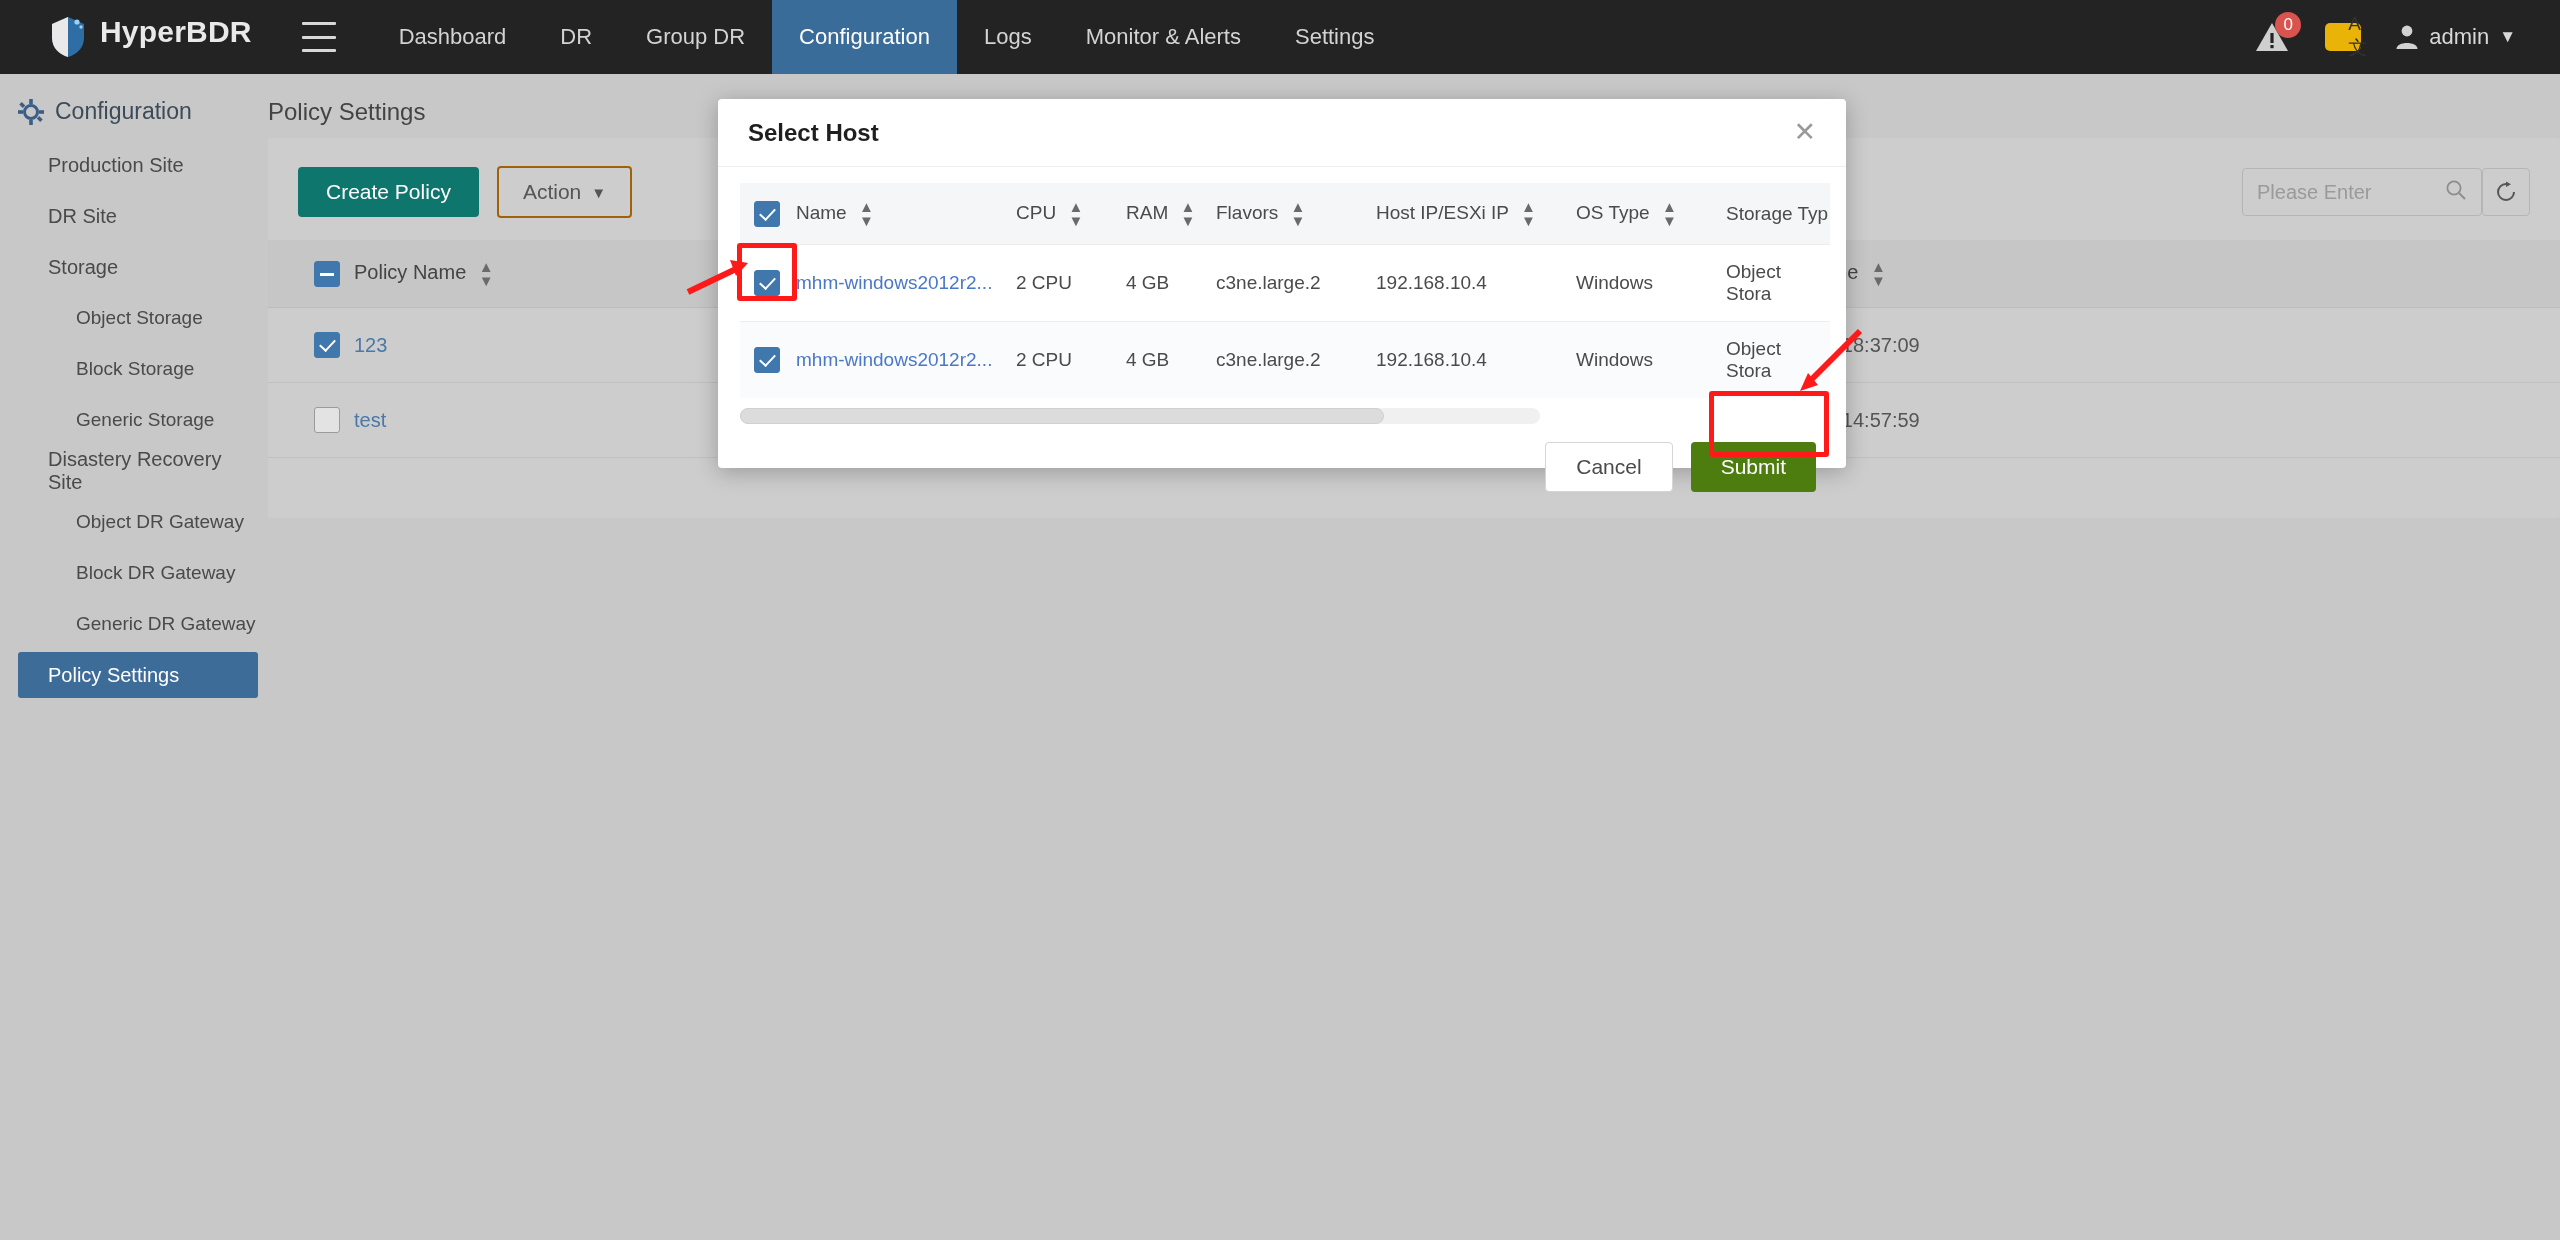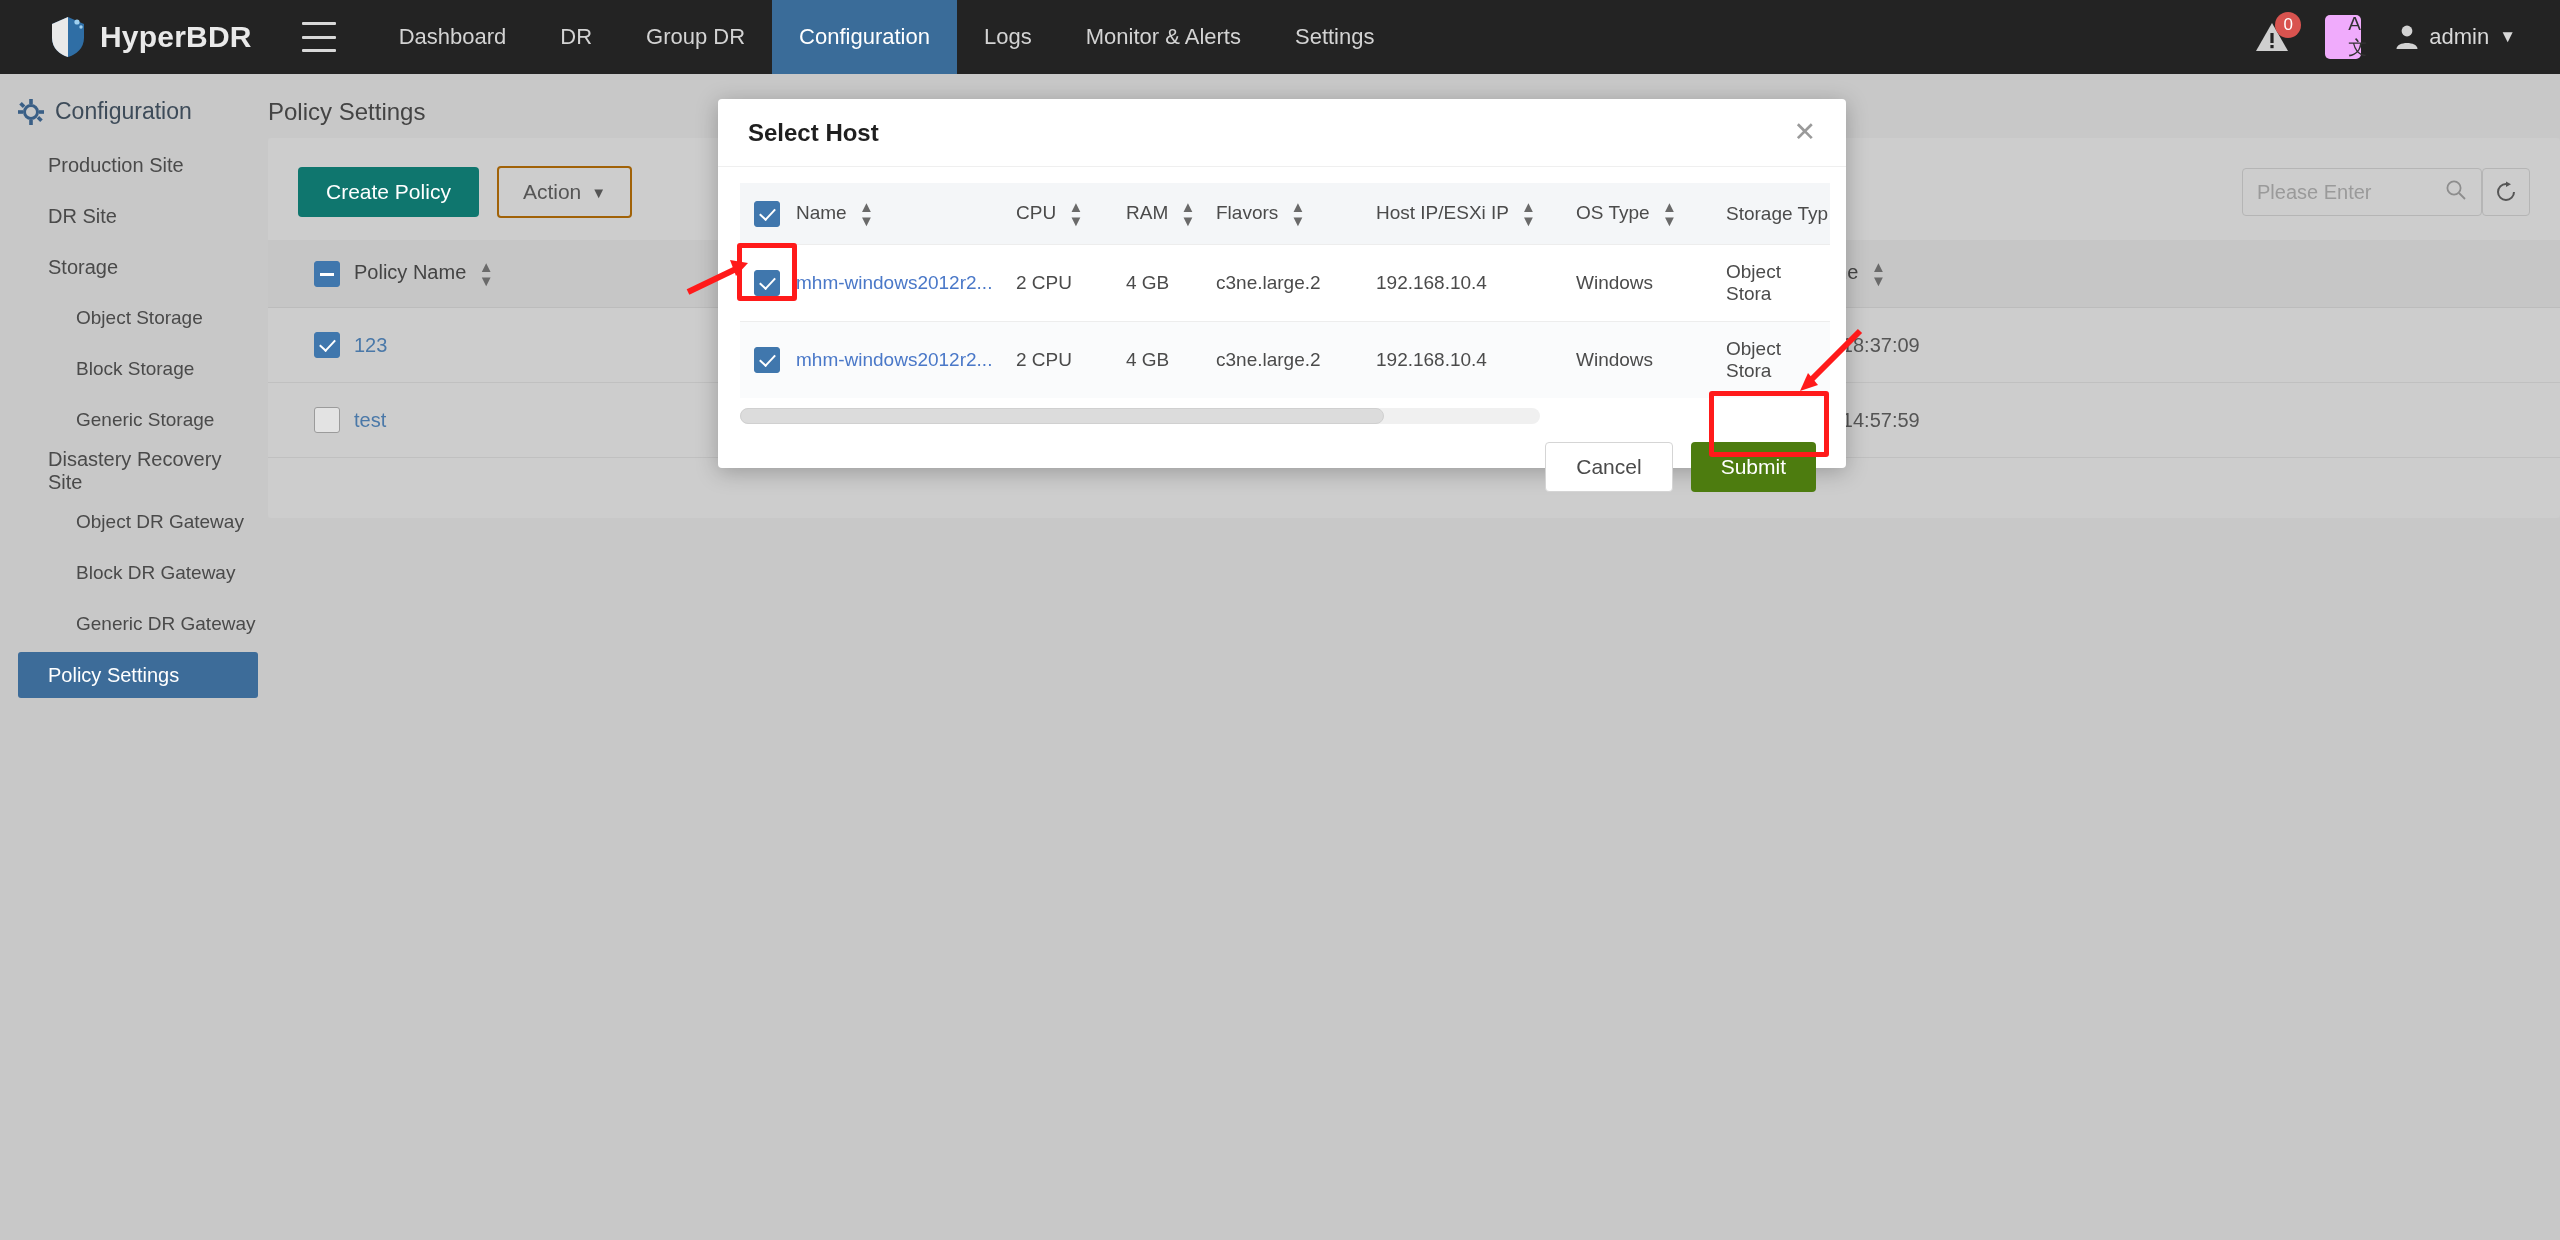--- a/index.html
+++ b/index.html
@@ -10,21 +10,21 @@
     background: #c8c8c8;
   }
 
   
   .topnav {
     position: absolute; top: 0; left: 0;
     width: 2560px; height: 74px;
     background: #232323;
     display: flex; align-items: center;
   }
-  .brand { display: flex; align-items: center; margin-left: 48px; gap: 12px; }
+  .brand { display: flex; align-items: flex-start; margin-left: 48px; gap: 12px; }
   .brand-logo { width: 40px; height: 44px; position: relative; }
   .brand-name { color: #e9e9e9; font-size: 30px; font-weight: bold; letter-spacing: .2px; }
   .hamburger {
     margin-left: 50px; width: 34px; height: 30px;
     display: flex; flex-direction: column; justify-content: space-between; cursor: pointer;
   }
   .hamburger span { display:block; height: 3px; background: #d8d8d8; border-radius: 1px; }
   .navitems { display: flex; align-items: center; height: 74px; margin-left: 36px; }
   .navitem {
     height: 74px; display: flex; align-items: center;
@@ -34,21 +34,21 @@
   .navitem.active { background: #3a6c99; color: #ffffff; }
   .nav-right { margin-left: auto; display: flex; align-items: center; gap: 34px; margin-right: 44px; }
   .alert-wrap { position: relative; width: 38px; height: 38px; cursor: pointer; }
   .badge {
     position: absolute; top: -6px; right: -10px;
     background: #d9534f; color: #fff; font-size: 17px;
     min-width: 26px; height: 26px; border-radius: 13px;
     display: flex; align-items: center; justify-content: center; padding: 0 6px;
   }
   .lang-icon {
-    width: 36px; height: 44px; border-radius: 5px; background: #f0abfc;
+    width: 36px; height: 28px; border-radius: 5px; background: #eab308;
     color: #333; font-size: 19px; display: flex; align-items: center; justify-content: center;
     cursor: pointer; font-weight: 500; padding-left: 29px;
   }
   .user-area { display: flex; align-items: center; gap: 10px; color: #d8d8d8; font-size: 22px; cursor: pointer; }
 
   
   .sidebar {
     position: absolute; top: 74px; left: 0;
     width: 268px; height: 1166px;
     background: #c8c8c8;

